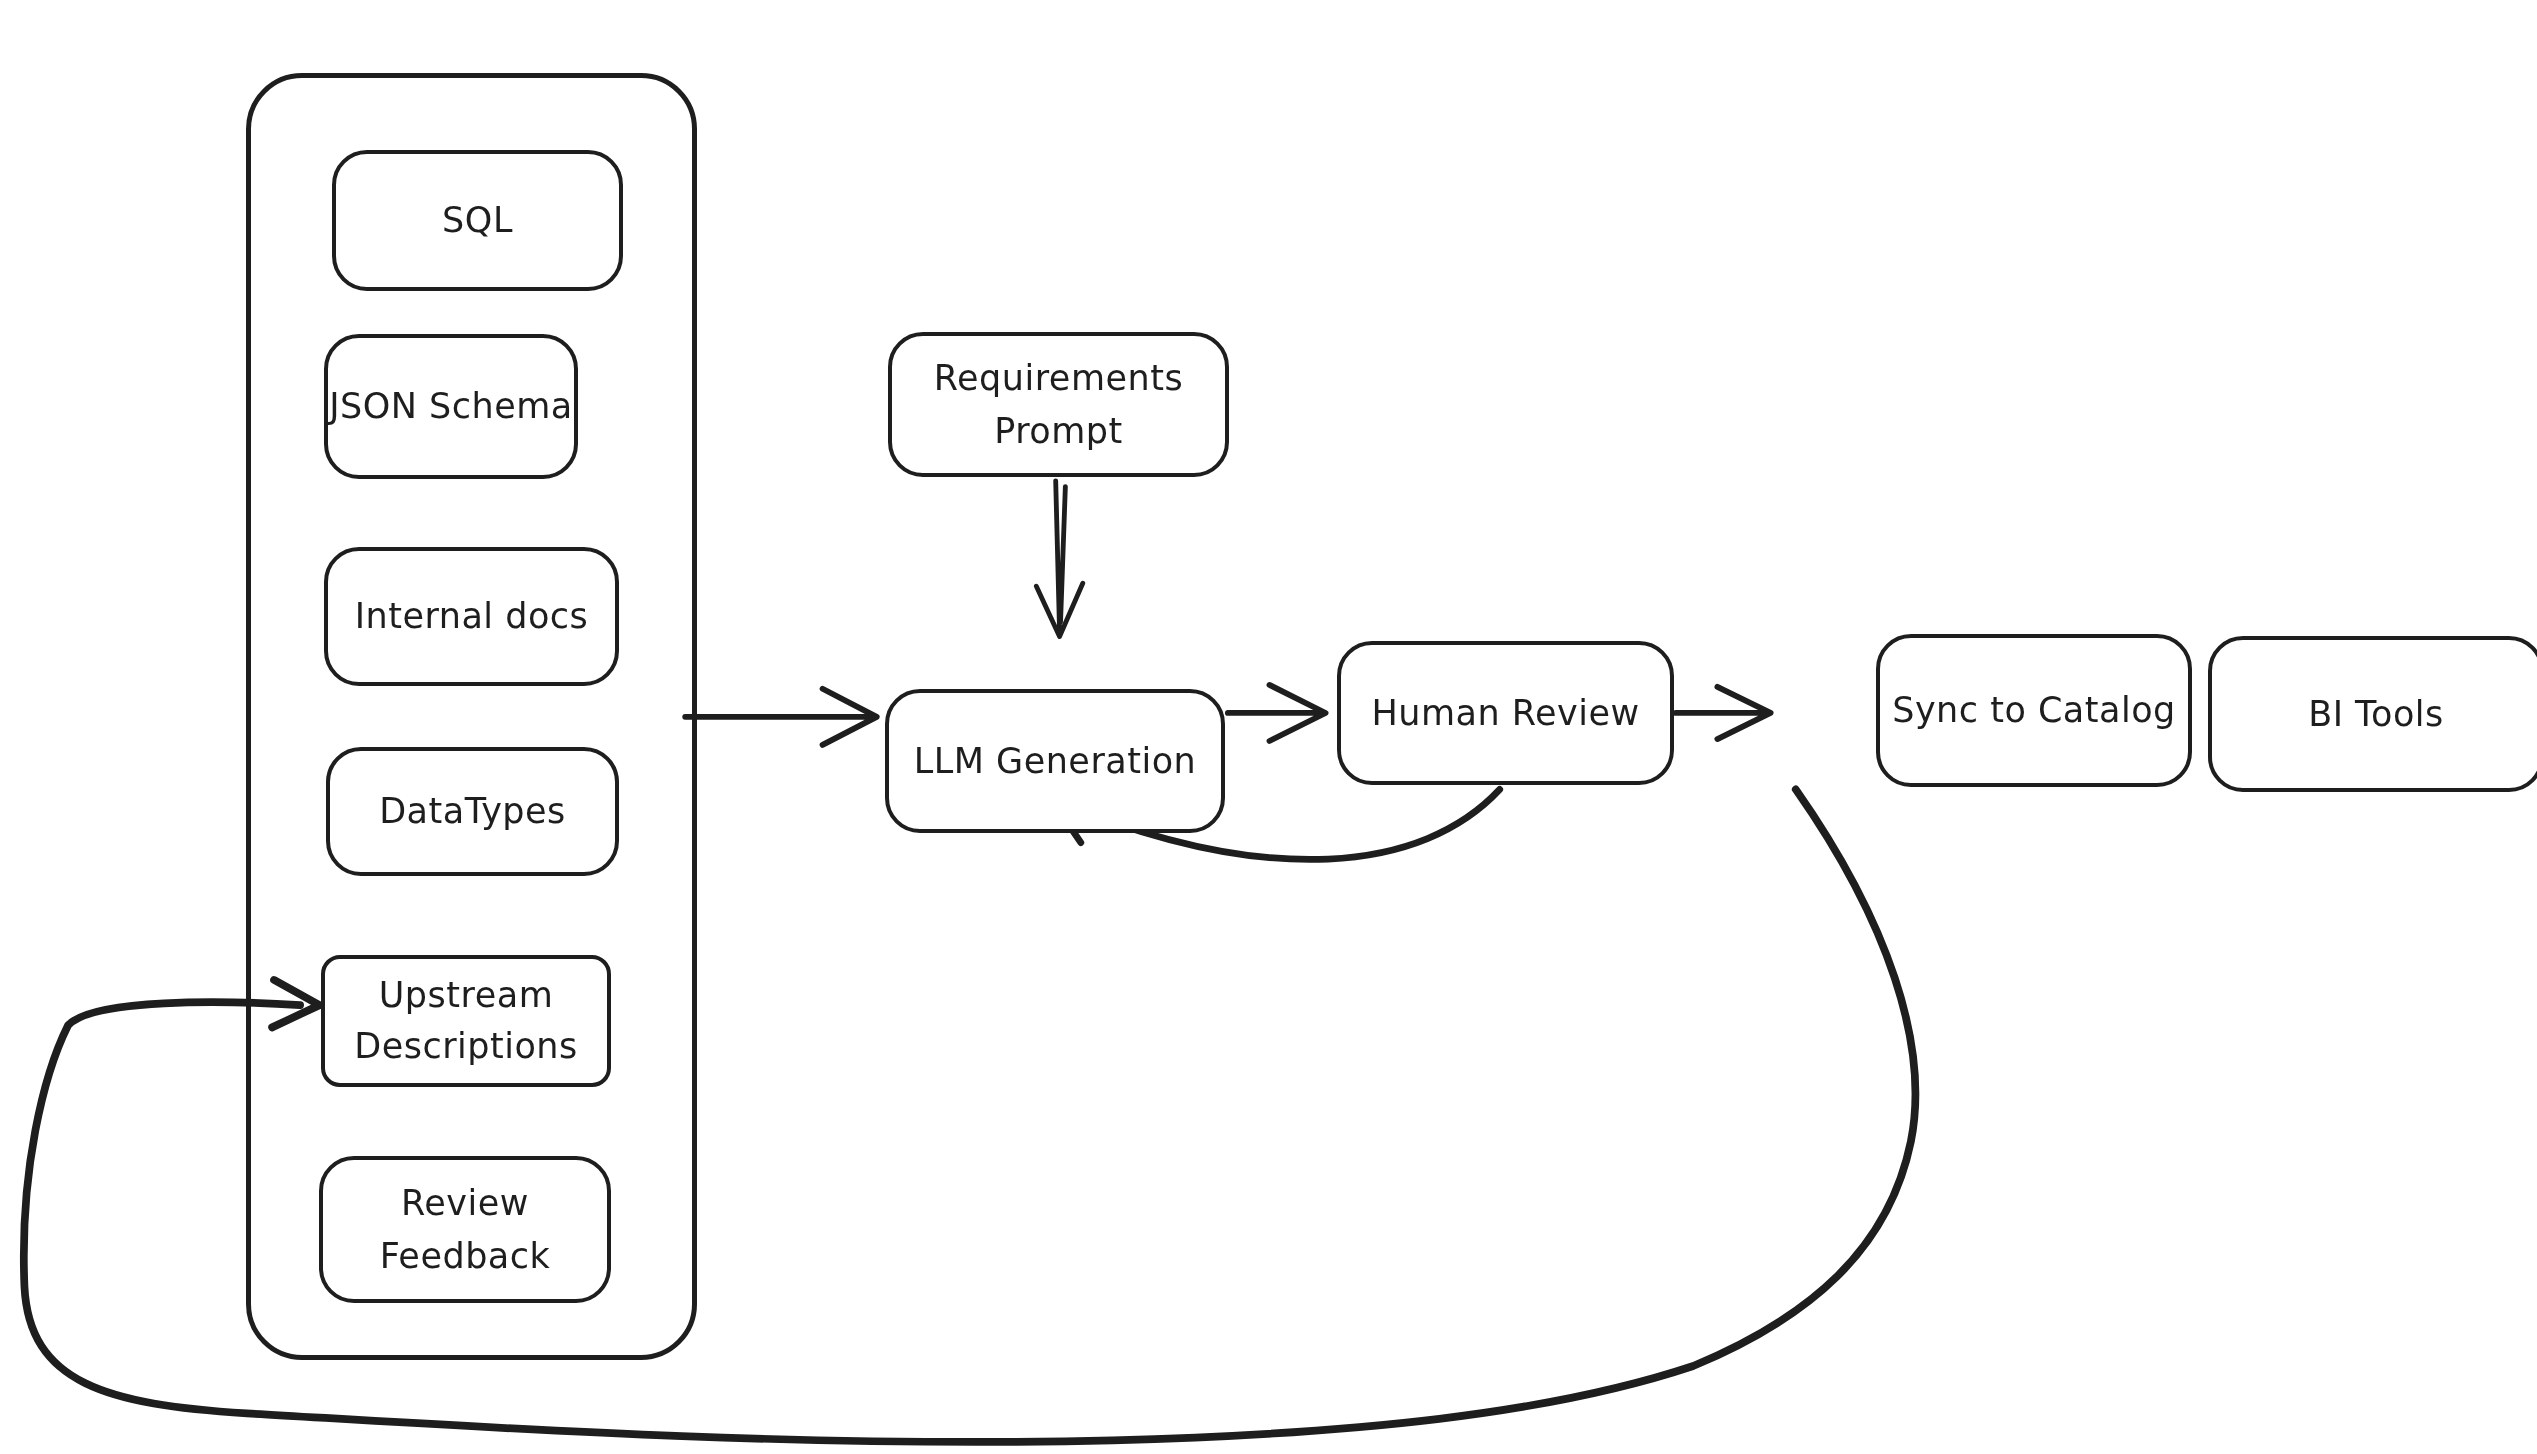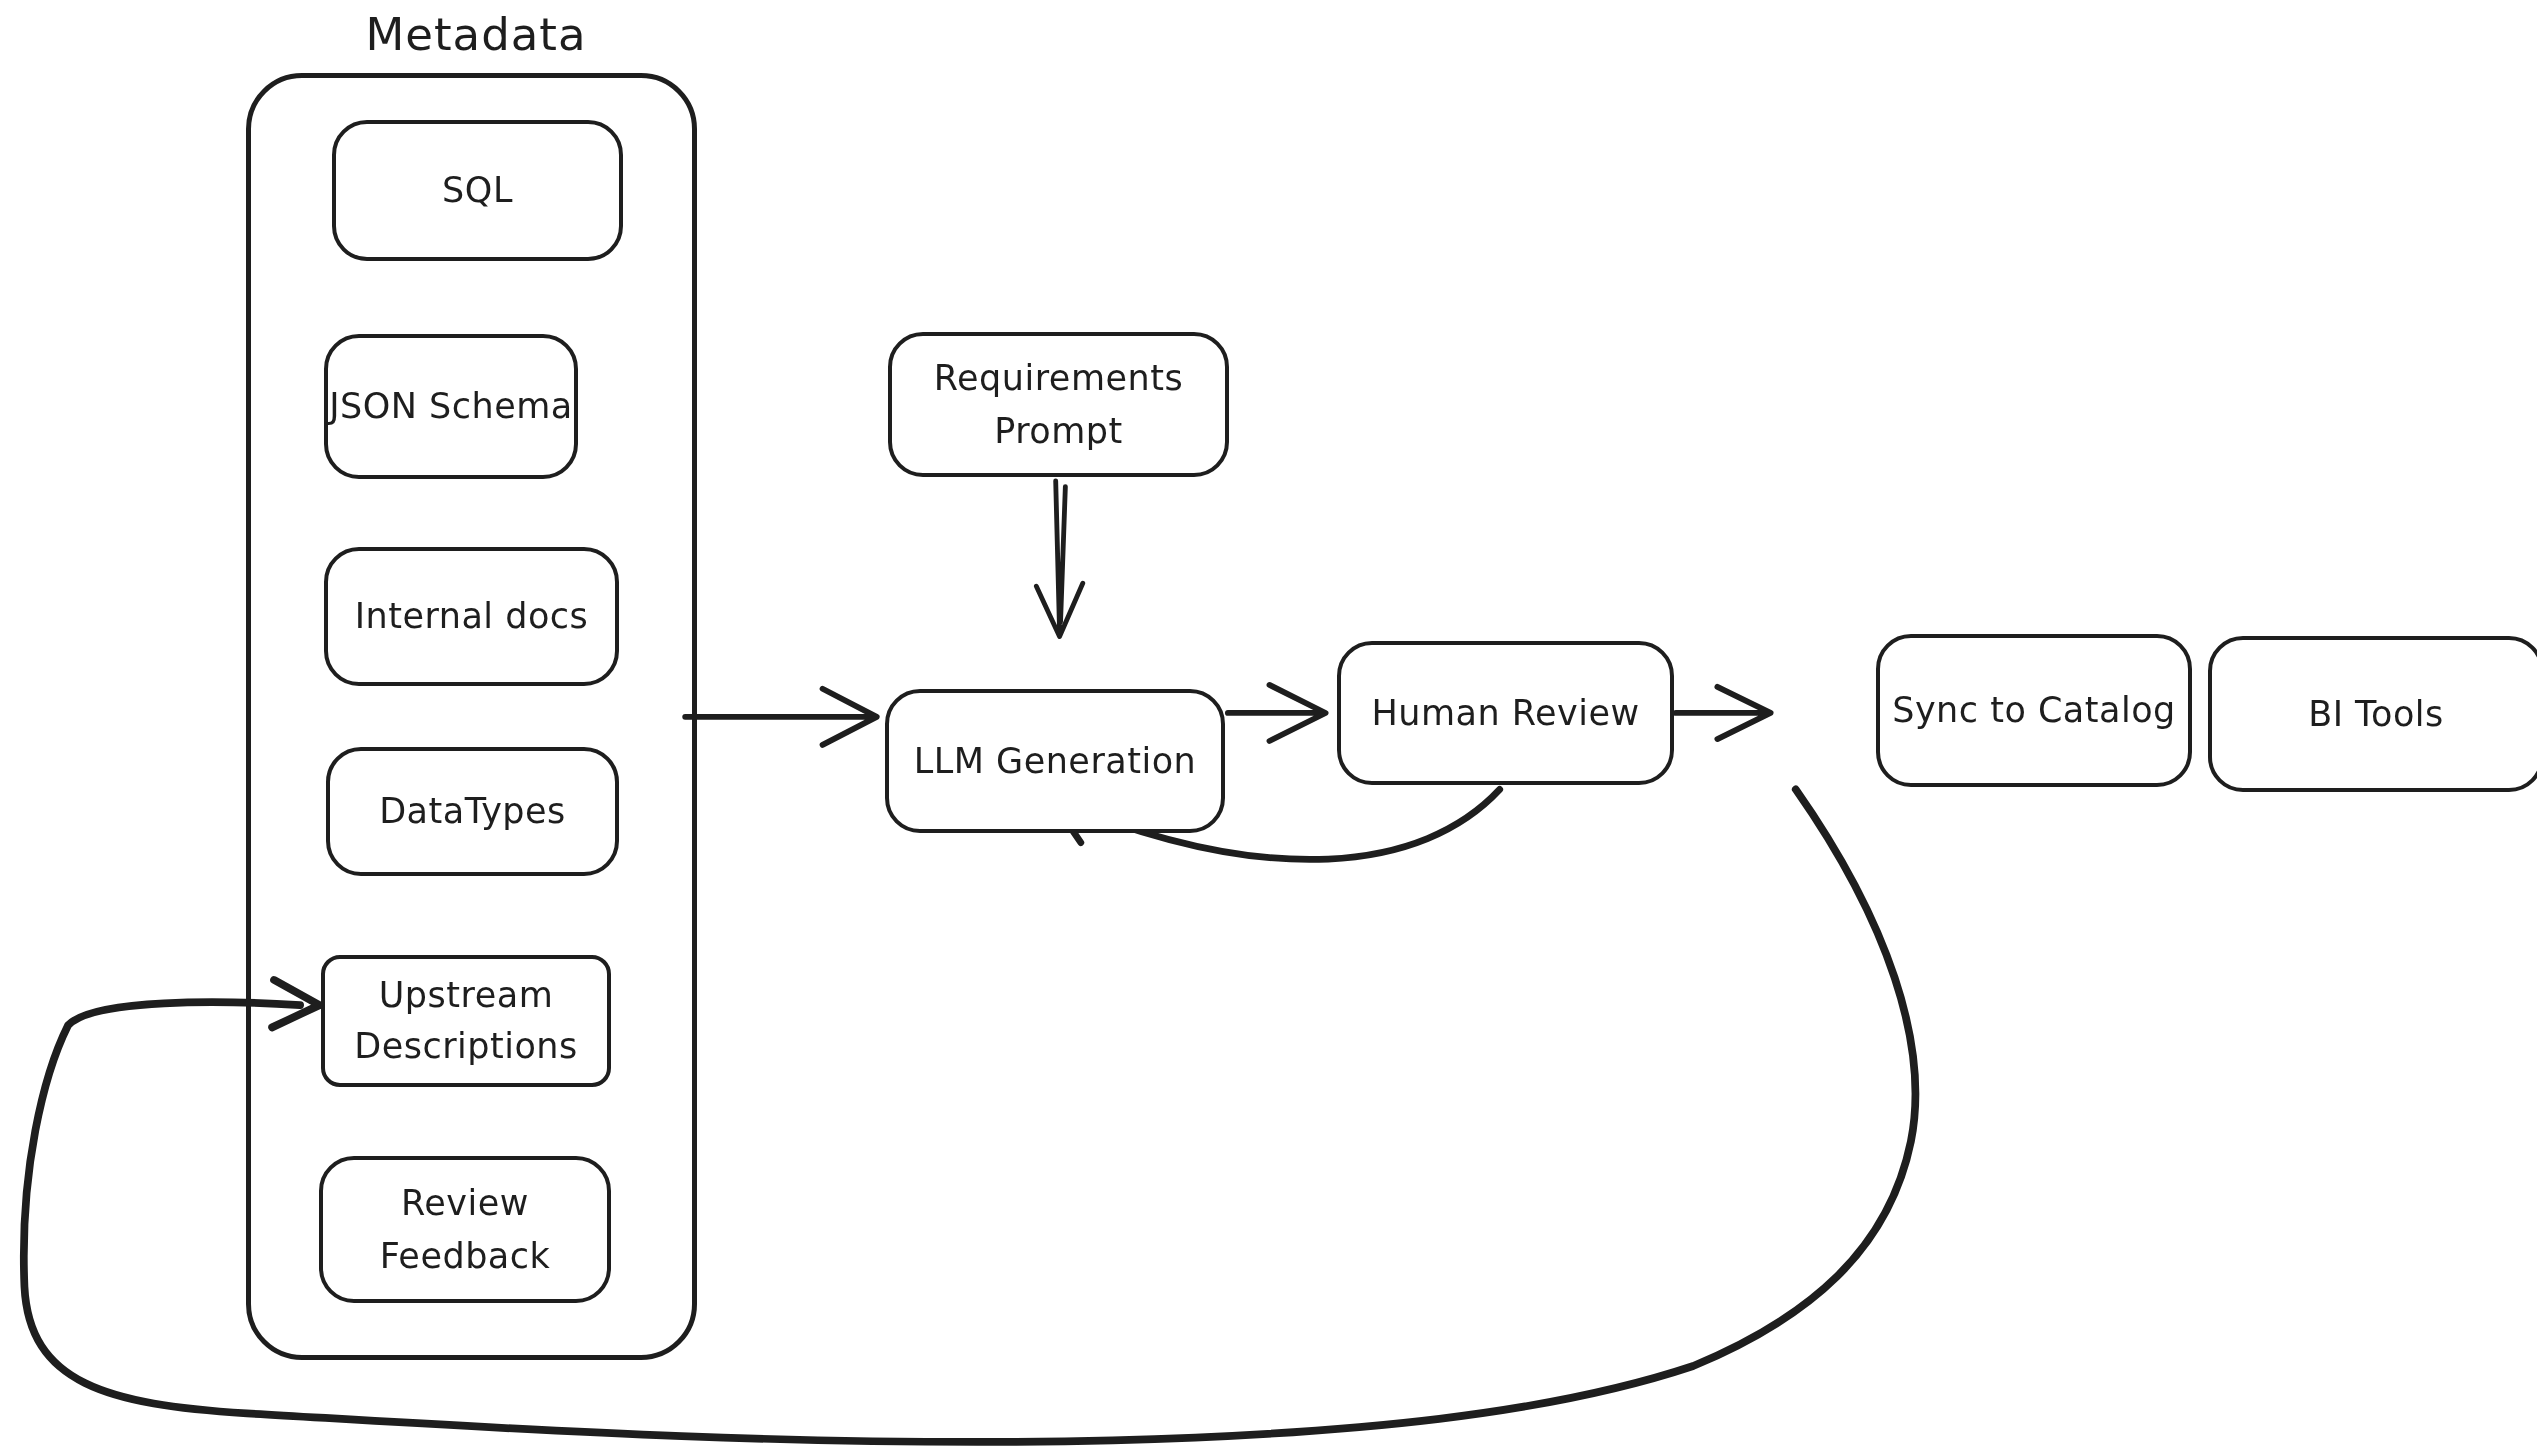--- a/index.html
+++ b/index.html
@@ -57,21 +57,20 @@
     z-index:3;
     letter-spacing:1px;
   }
 </style>
 </head>
 <body>
 
 <div class="stage">
 
   <div class="group-frame" style="left:246px;top:73px;width:451px;height:1287px;"></div>
-  <div class="group-title" style="left:326px;top:7.7px;width:300px;">Metadata</div>
 
   <svg class="connectors" viewBox="0 0 2623 1503" xmlns="http://www.w3.org/2000/svg">
 
     <path stroke-width="6" d="M 708 741 L 898 741 M 850 712 L 906 741 L 850 770"></path>
 
     <path stroke-width="5" d="M 1091 497 L 1095 652 M 1101 503 C 1099 553 1097 603 1096 643 M 1071 606 L 1095 658 L 1119 603"></path>
 
     <path stroke-width="6" d="M 1269 737 L 1362 737 M 1312 708 L 1370 737 L 1312 766"></path>
 
     <path stroke-width="6" d="M 1732 737 L 1822 737 M 1775 710 L 1830 737 L 1775 764"></path>
@@ -84,21 +83,21 @@
              C 1950 950 1995 1080 1975 1180
              C 1952 1292 1870 1362 1750 1412
              C 1600 1462 1400 1482 1150 1489
              C 800 1497 450 1472 255 1461
              C 110 1452 30 1430 25 1330
              C 20 1210 45 1110 70 1060
              C 95 1032 230 1034 310 1039
              M 283 1013 L 330 1039 L 281 1062"></path>
   </svg>
 
-  <div class="node" style="left:332px;top:120px;width:291px;height:141px;">SQL</div>
+  <div class="node" style="left:332px;top:150px;width:291px;height:141px;">SQL</div>
   <div class="node" style="left:324px;top:334px;width:254px;height:145px;">JSON Schema</div>
   <div class="node" style="left:324px;top:547px;width:295px;height:139px;">Internal docs</div>
   <div class="node" style="left:326px;top:747px;width:293px;height:129px;">DataTypes</div>
   <div class="node wrap" style="left:321px;top:955px;width:290px;height:132px;line-height:1.45;border-radius:19px;">Upstream Descriptions</div>
   <div class="node wrap" style="left:319px;top:1156px;width:292px;height:147px;">Review Feedback</div>
 
   <div class="node wrap" style="left:888px;top:332px;width:341px;height:145px;">Requirements Prompt</div>
   <div class="node" style="left:885px;top:641px;width:340px;height:144px;margin-top:48px;">LLM Generation</div>
   <div class="node" style="left:1337px;top:641px;width:337px;height:144px;">Human Review</div>
   <div class="node" style="left:1876px;top:634px;width:316px;height:153px;text-align:center;">Sync to Catalog</div>

